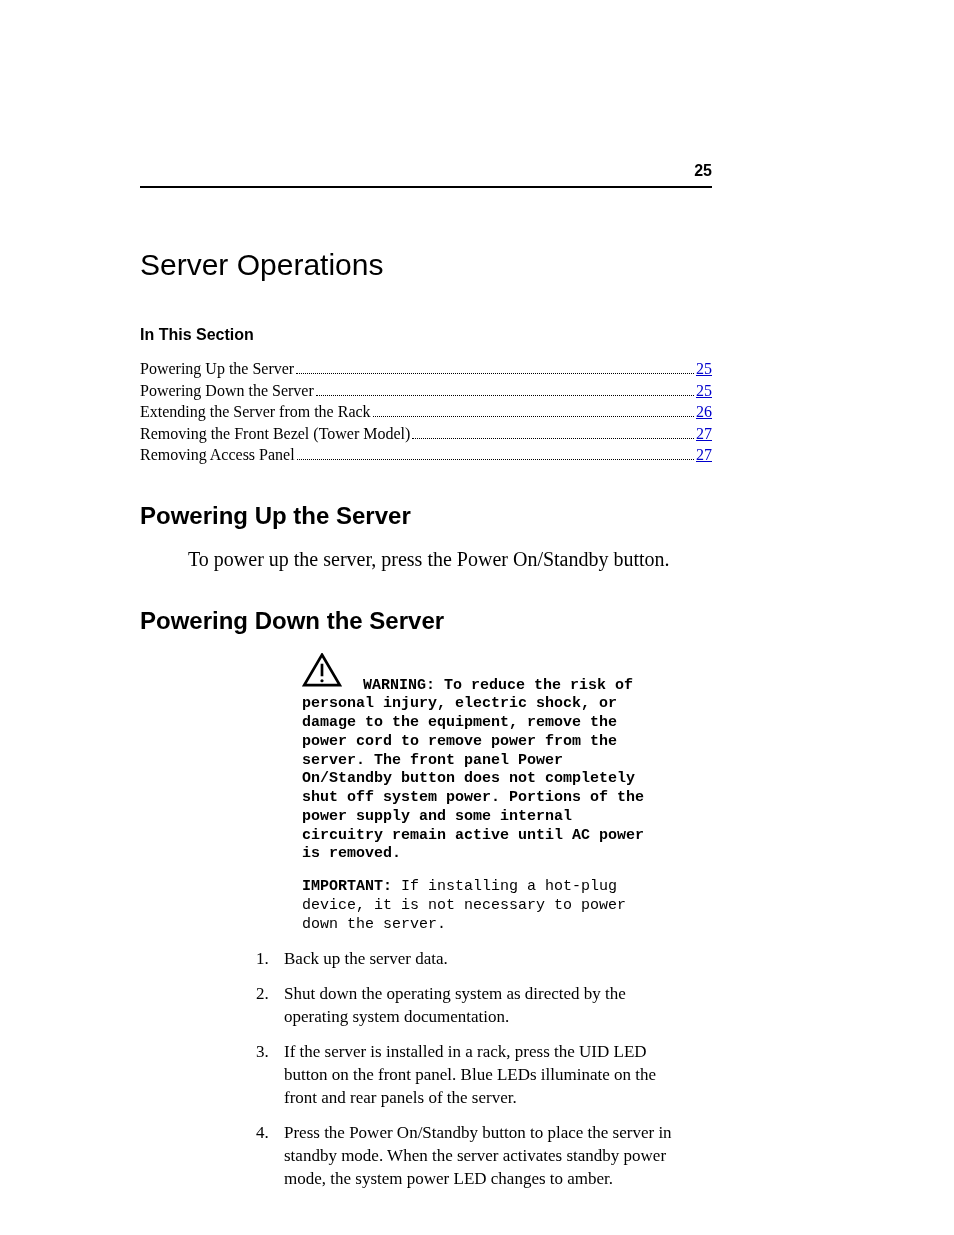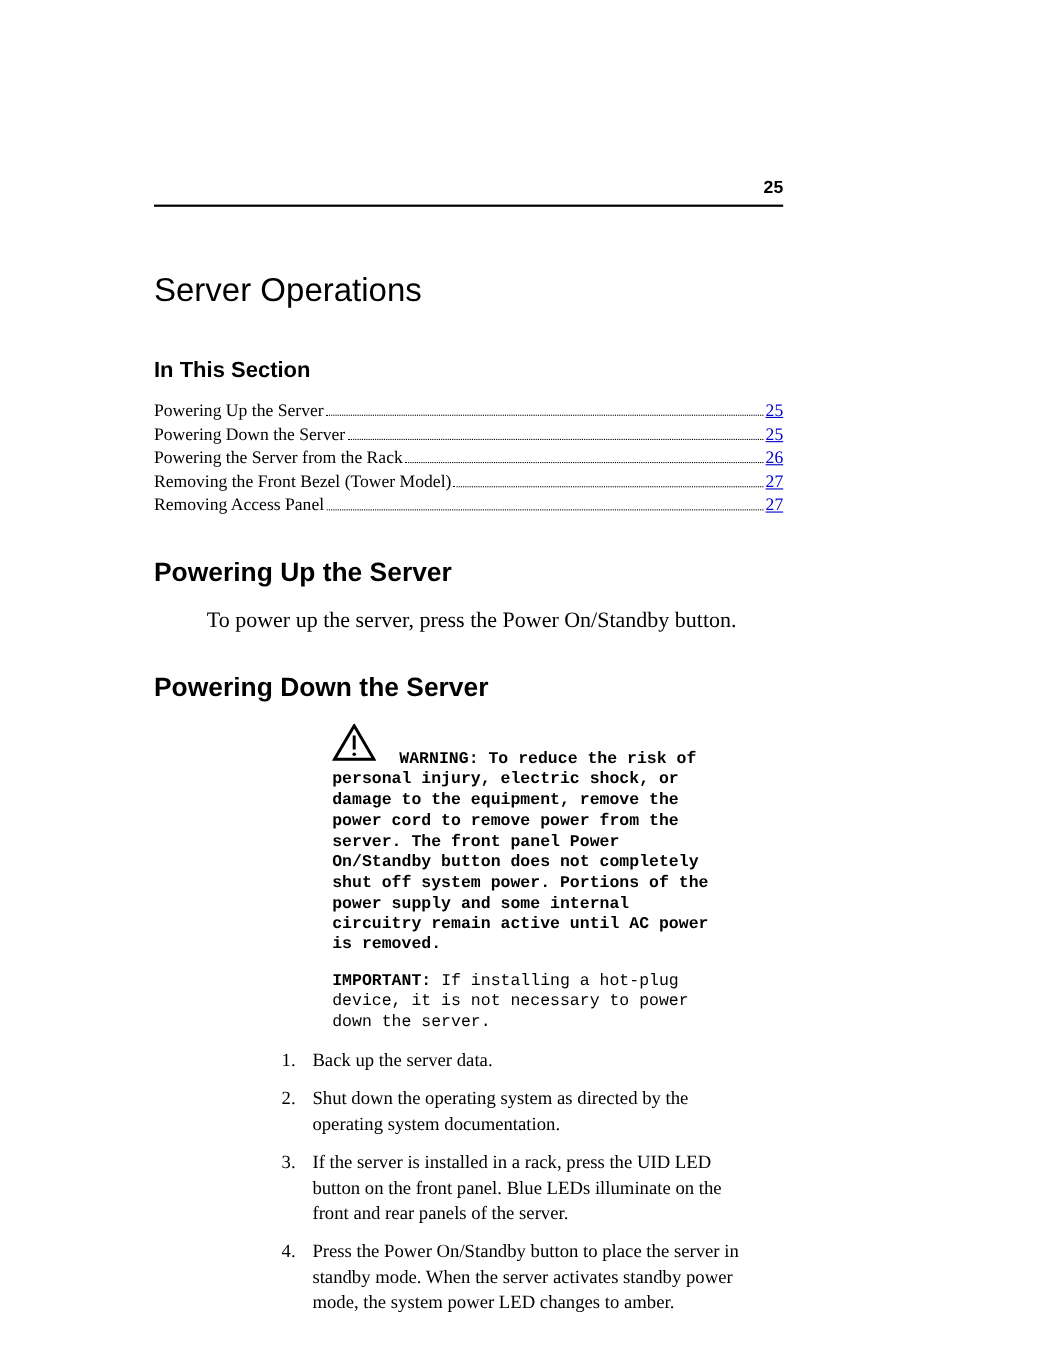--- a/index.html
+++ b/index.html
@@ -42,21 +42,21 @@
   .h2 {
     font-family: Arial, Helvetica, sans-serif;
     font-weight: bold;
     font-size: 24px;
     margin-top: 36px;
     margin-bottom: 18px;
   }
   .sec-label {
     font-family: Arial, Helvetica, sans-serif;
     font-weight: bold;
-    font-size: 20px;
+    font-size: 16px;
     margin-bottom: 14px;
   }
   .toc {
     font-size: 16px;
     line-height: 1.35;
   }
   .toc-row {
     display: flex;
     align-items: baseline;
     white-space: nowrap;
@@ -136,21 +136,21 @@
       <span class="toc-title">Powering Up the Server</span>
       <span class="toc-dots"></span>
       <a class="toc-page">25</a>
     </div>
     <div class="toc-row">
       <span class="toc-title">Powering Down the Server</span>
       <span class="toc-dots"></span>
       <a class="toc-page">25</a>
     </div>
     <div class="toc-row">
-      <span class="toc-title">Powering the Server from the Rack</span>
+      <span class="toc-title">Extending the Server from the Rack</span>
       <span class="toc-dots"></span>
       <a class="toc-page">26</a>
     </div>
     <div class="toc-row">
       <span class="toc-title">Removing the Front Bezel (Tower Model)</span>
       <span class="toc-dots"></span>
       <a class="toc-page">27</a>
     </div>
     <div class="toc-row">
       <span class="toc-title">Removing Access Panel</span>

